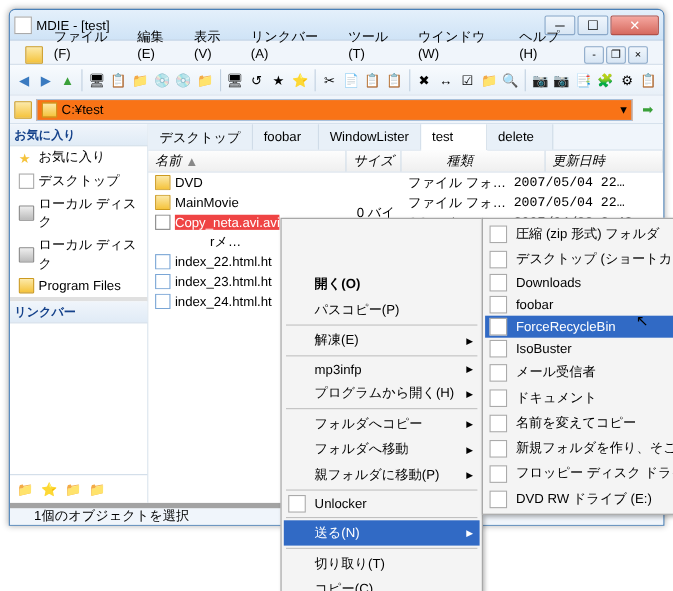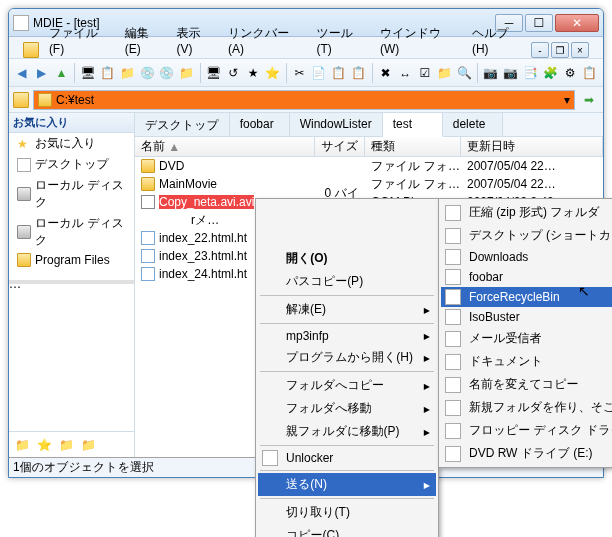--- a/index.html
+++ b/index.html
@@ -26,34 +26,34 @@
   .sidehead { background: linear-gradient(#f0f5fb,#e0ebf6); padding: 2px 4px; font-weight: bold; color: #15428b; border-bottom: 1px solid #d0dce8; font-size: 11px; }
   .sidelist { flex: 1; overflow: auto; }
   .sideitem { display: flex; align-items: center; padding: 2px 4px 2px 8px; gap: 4px; cursor: default; }
   .sideitem .ic { width: 14px; height: 14px; flex-shrink: 0; }
   .sidebtm { height: 26px; border-top: 1px solid #d0dce8; display: flex; align-items: center; padding: 0 4px; gap: 2px; }
   .main { flex: 1; display: flex; flex-direction: column; }
   .tabs { height: 24px; background: #f0f5fb; border-bottom: 1px solid #d0dce8; display: flex; }
   .tab { padding: 4px 10px; border-right: 1px solid #d0dce8; background: #e8f0f8; cursor: default; min-width: 60px; }
   .tab.active { background: #fff; border-bottom: 1px solid #fff; margin-bottom: -1px; }
   .listhead { height: 20px; background: linear-gradient(#fdfdfd,#efefef); border-bottom: 1px solid #d0dce8; display: flex; }
-  .col { padding: 2px 6px; border-right: 1px solid #d0dce8; display: flex; align-items: center; }
+  .col { padding: 2px 6px; border-right: 1px solid #d0dce8; display: flex; align-items: center; font-style: italic; }
   .col.name { width: 180px; }
   .col.size { width: 50px; justify-content: flex-end; }
-  .col.type { width: 96px; }
+  .col.type { width: 96px; margin-left: 35px; }
   .col.date { flex: 1; }
   .list { flex: 1; background: #fff; overflow: auto; }
   .row { display: flex; padding: 1px 0; align-items: center; height: 18px; }
   .row .rname { width: 180px; padding-left: 6px; display: flex; align-items: center; gap: 4px; overflow: hidden; white-space: nowrap; }
   .row .rsize { width: 50px; text-align: right; padding-right: 6px; }
   .row .rtype { width: 96px; padding-left: 6px; overflow: hidden; white-space: nowrap; text-overflow: ellipsis; }
-  .row .rdate { flex: 1; padding-left: 6px; }
+  .row .rdate { flex: 1; padding-left: 6px; font-family: Liberation Mono, monospace; }
   .row.selected .rname span { background: #ef4444; color: #fff; }
   .fi { width: 14px; height: 14px; flex-shrink: 0; }
-  .statusbar { height: 20px; background: #f0f5fb; border-top: 1px solid #a3a3a3; padding: 2px 4px; display: flex; align-items: center; font-size: 11px; }
+  .statusbar { height: 20px; background: #f0f5fb; border-top: 5px solid #a3a3a3; padding: 2px 22px; display: flex; align-items: center; font-size: 11px; }
   .ctxmenu { position: absolute; background: #f4f4f4; border: 1px solid #a0a0a0; box-shadow: 2px 2px 4px rgba(0,0,0,0.3); padding: 2px; z-index: 10; }
   .ctxmenu .mitem { padding: 3px 24px 3px 28px; position: relative; cursor: default; white-space: nowrap; }
   .ctxmenu .mitem.highlight { background: #316ac5; color: #fff; }
   .ctxmenu .mitem.submenu::after { content: "▶"; font-size: 8px; position: absolute; right: 6px; top: 50%; transform: translateY(-50%); }
   .ctxmenu .mitem .mic { position: absolute; left: 4px; top: 50%; transform: translateY(-50%); width: 16px; height: 16px; }
   .ctxmenu .msep { height: 1px; background: #c0c0c0; margin: 2px 2px; }
   .ctxmenu.sub { left: 438px; top: 198px; width: 200px; }
   .ctxmenu.main { left: 255px; top: 198px; width: 184px; }
   
   .ic-folder { background: linear-gradient(#fce9a8,#f5c33b); border: 1px solid #cc9a1f; border-radius: 1px; }
@@ -160,20 +160,21 @@
             <div class="ic ic-drive"></div>
             <span>ローカル ディスク</span>
           </div>
           <div class="sideitem">
             <div class="ic ic-folder"></div>
             <span>Program Files</span>
           </div>
           <div class="sideitem"></div>
         </div>
       <div style="height:4px;background:#e0e0e0;cursor:row-resize">⋯</div>
+      <div class="sidehead">リンクバー</div>
       <div style="flex:1"></div>
       <div class="sidebtm">
         <div class="tbtn">📁</div>
         <div class="tbtn">⭐</div>
         <div class="tbtn">📁</div>
         <div class="tbtn">📁</div>
       </div>
     </div>
 
     <div class="main">

